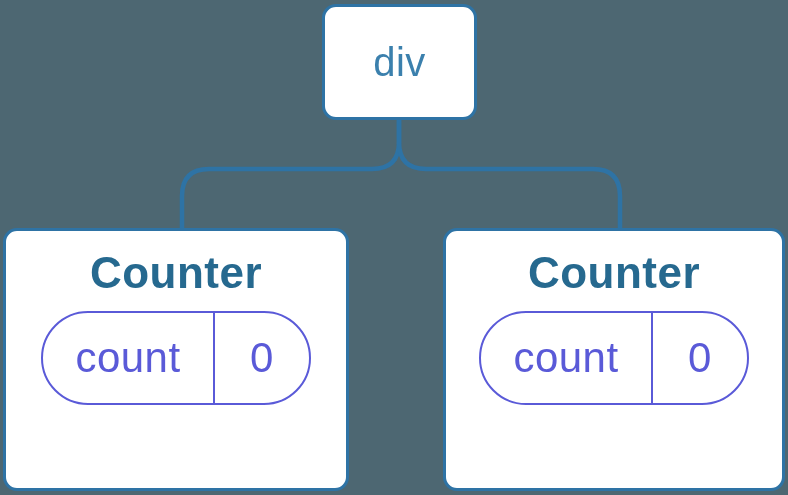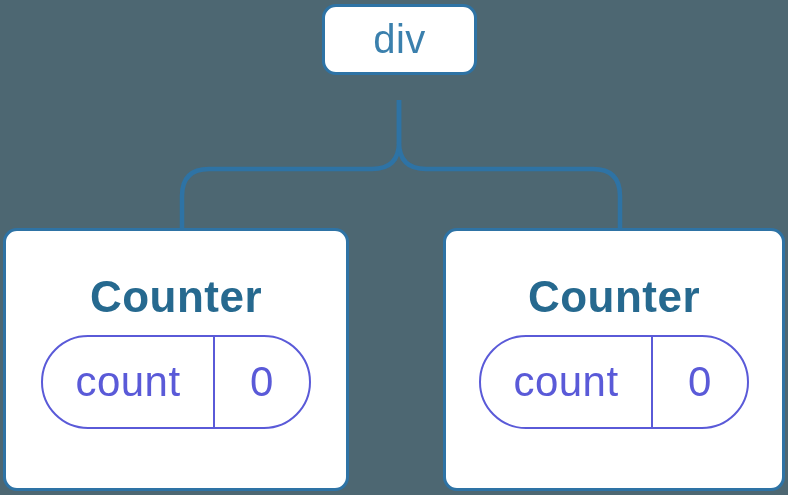--- a/index.html
+++ b/index.html
@@ -28,41 +28,41 @@
   }
   .connectors path{
     fill:none;
     stroke:var(--node-border);
     stroke-width:4.5;
     stroke-linecap:butt;
   }
   .root-node{
     position:absolute;
     left:322px;top:4px;
-    width:155px;height:71px;
+    width:155px;height:116px;
     background:var(--node-fill);
     border:3.5px solid var(--node-border);
     border-radius:14px;
     display:flex;align-items:center;justify-content:center;
   }
   .root-label{
     font-size:40px;
     font-weight:500;
     letter-spacing:0.5px;
     color:var(--root-label);
   }
   .component-card{
     position:absolute;
     top:228px;
     height:263px;
     background:var(--node-fill);
     border:3.5px solid var(--node-border);
     border-radius:14px;
     display:flex;flex-direction:column;align-items:center;
-    padding-top:42px;
+    padding-top:18px;
   }
   .component-card.left{left:3px;width:346px;}
   .component-card.right{left:443px;width:342px;}
   .component-title{
     font-size:44px;
     line-height:1.1;
     font-weight:600;
     letter-spacing:0.5px;
     color:var(--component-title);
   }

